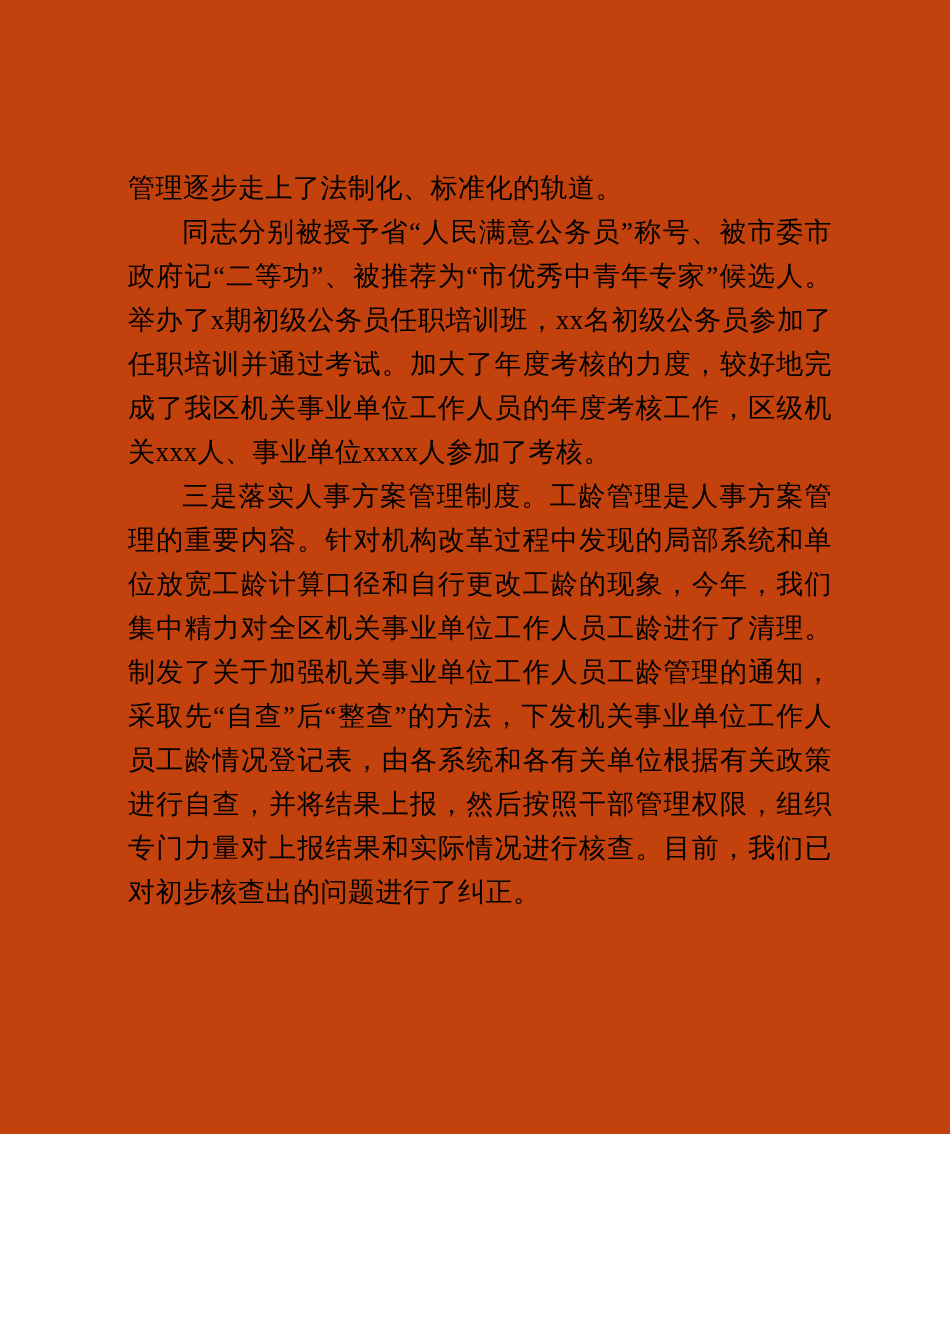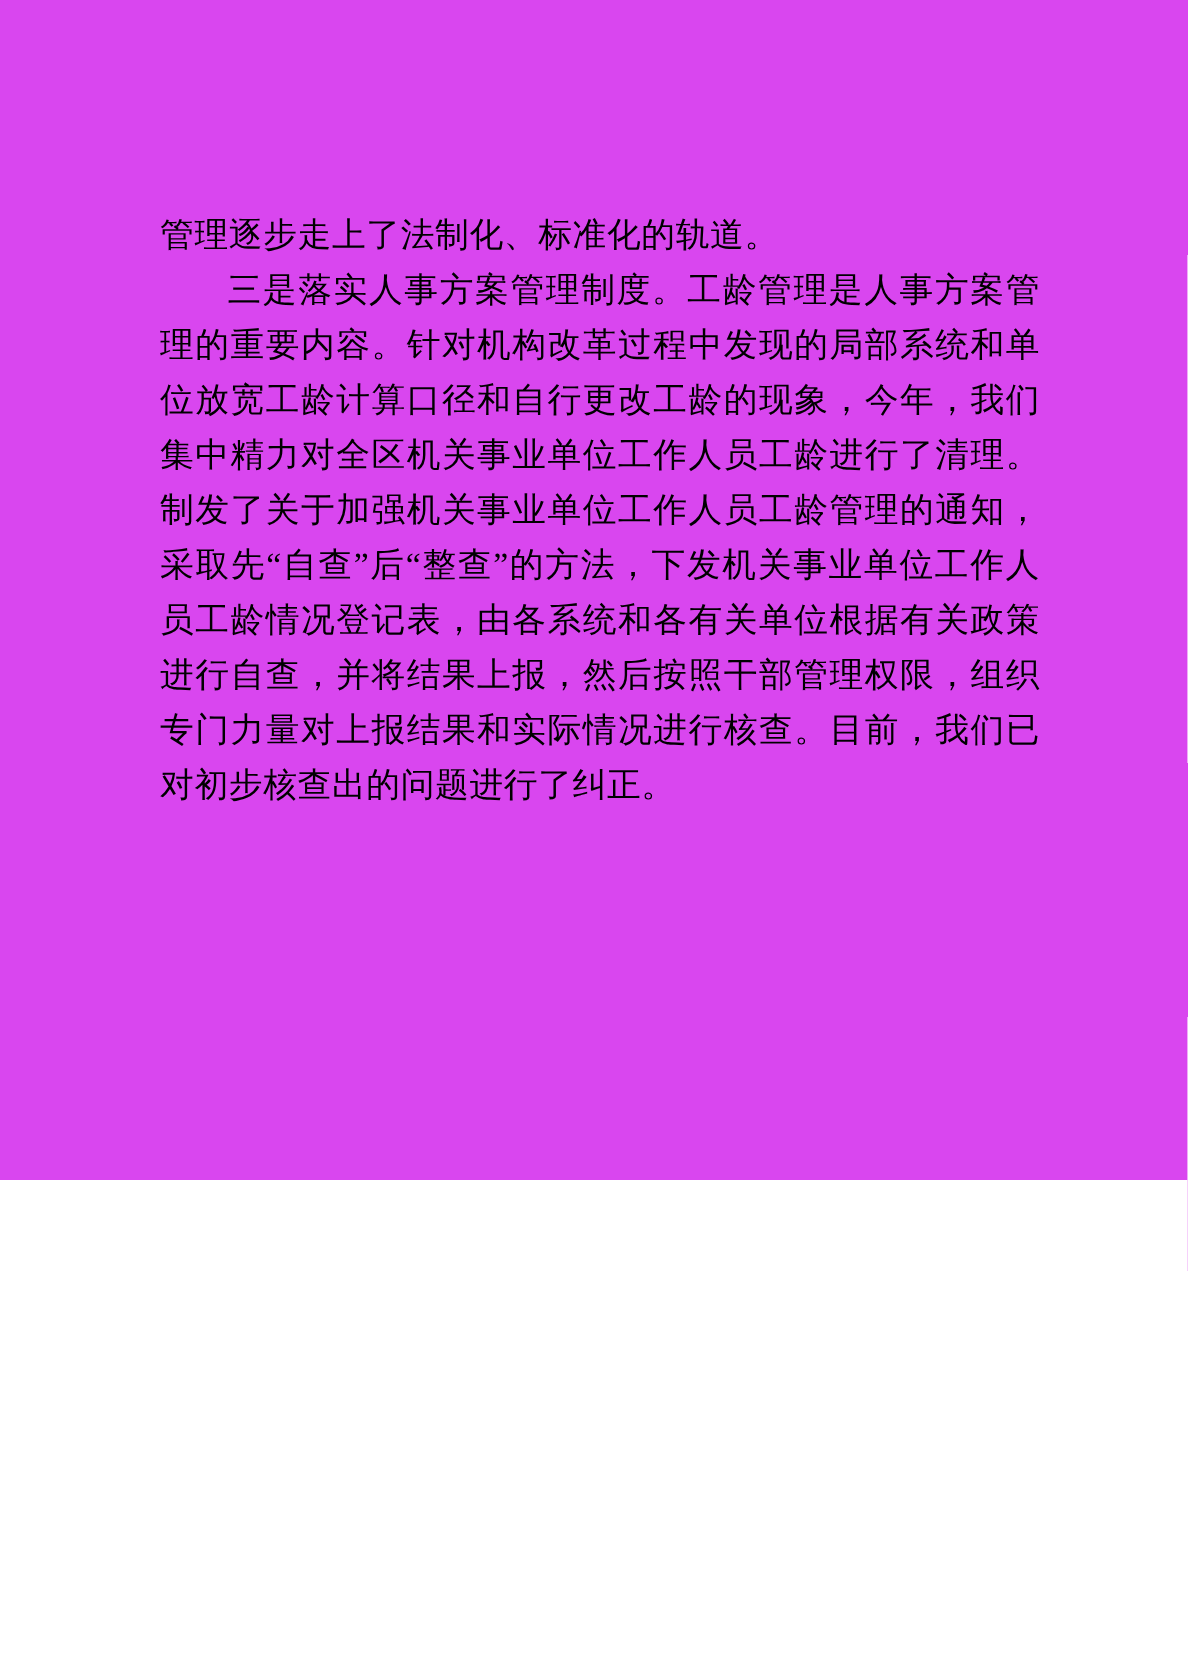--- a/index.html
+++ b/index.html
@@ -12,22 +12,22 @@
     width: 950px;
     height: 1344px;
     position: relative;
     font-family: "Liberation Serif", "DejaVu Serif", serif;
   }
   .page {
     position: absolute;
     left: 0;
     top: 0;
     width: 950px;
-    height: 944px;
-    background: #d946ef;
+    height: 1134px;
+    background: #c2410c;
     overflow: hidden;
   }
   .doc-body {
     position: absolute;
     left: 128px;
     top: 166px;
     width: 704px;
     color: #000000;
     font-size: 27px;
     line-height: 44px;
@@ -53,20 +53,21 @@
   }
   .page-footer span { margin-left: 10px; }
   .page-footer span:first-child { margin-left: 0; }
 </style>
 </head>
 <body>
 
 <div class="page">
   <div class="doc-body">
     <p class="para no-indent">管理逐步走上了法制化、标准化的轨道。</p>
+    <p class="para">同志分别被授予省“人民满意公务员”称号、被市委市政府记“二等功”、被推荐为“市优秀中青年专家”候选人。举办了x期初级公务员任职培训班，xx名初级公务员参加了任职培训并通过考试。加大了年度考核的力度，较好地完成了我区机关事业单位工作人员的年度考核工作，区级机关xxx人、事业单位xxxx人参加了考核。</p>
     <p class="para">三是落实人事方案管理制度。工龄管理是人事方案管理的重要内容。针对机构改革过程中发现的局部系统和单位放宽工龄计算口径和自行更改工龄的现象，今年，我们集中精力对全区机关事业单位工作人员工龄进行了清理。制发了关于加强机关事业单位工作人员工龄管理的通知，采取先“自查”后“整查”的方法，下发机关事业单位工作人员工龄情况登记表，由各系统和各有关单位根据有关政策进行自查，并将结果上报，然后按照干部管理权限，组织专门力量对上报结果和实际情况进行核查。目前，我们已对初步核查出的问题进行了纠正。</p>
 
   </div>
   <div class="page-footer">
     <span>第3页</span>
     <span>共3页</span>
   </div>
 </div>
 
 </body></html>

